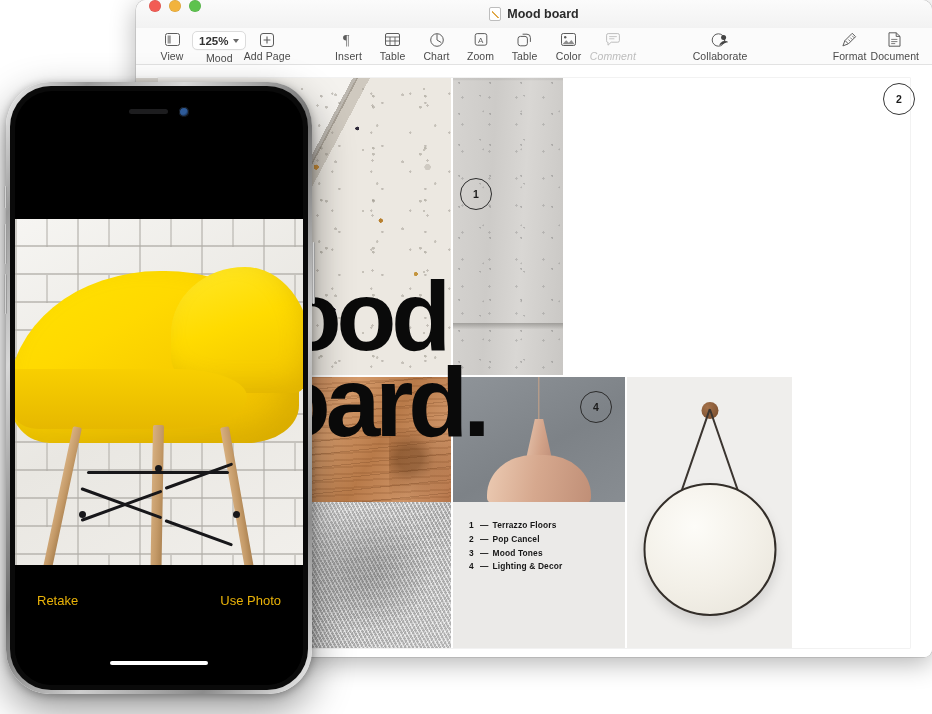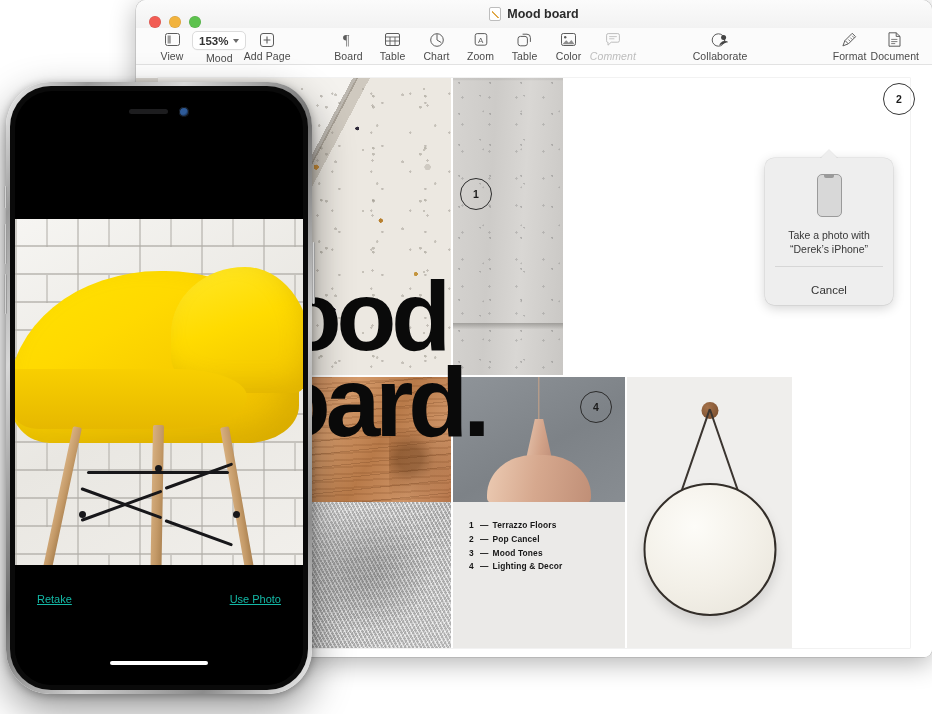--- a/index.html
+++ b/index.html
@@ -19,21 +19,21 @@
     position: absolute; left: 136px; top: 0px;
     width: 796px; height: 657px;
     background: #ffffff;
     border-radius: 10px 10px 8px 8px;
     box-shadow: 0 6px 26px rgba(0,0,0,.30), 0 0 0 .5px rgba(0,0,0,.20);
     overflow: hidden;
   }
   .titlebar {
     position: relative; height: 28px;
     background: linear-gradient(#fbfbfb,#f2f2f2);
-    display: flex; align-items: flex-end; text-decoration: underline;
+    display: flex; align-items: flex-start; text-decoration: underline;
   }
   .traffic { display:flex; gap:8px; padding-left:13px; align-items:center; }
   .tl { width:12px; height:12px; border-radius:50%; display:block; }
   .tl.red    { background:#f25c54; box-shadow: inset 0 0 0 .5px rgba(0,0,0,.13); }
   .tl.yellow { background:#f2b33d; box-shadow: inset 0 0 0 .5px rgba(0,0,0,.13); }
   .tl.green  { background:#5dc24e; box-shadow: inset 0 0 0 .5px rgba(0,0,0,.13); }
   .win-title {
     position:absolute; left:0; right:0; top:0; height:28px;
     display:flex; align-items:center; justify-content:center;
     gap:6px; font-size:12.5px; font-weight:bold; color:#2b2b2b;
@@ -452,21 +452,21 @@
 
   
   .phone-bottom {
     position:absolute; left:0; right:0; bottom:0; height:120px; background:#000;
   }
   .shutter-row {
     position:absolute; left:0; right:0; top:28px;
     display:flex; justify-content:space-between; align-items:center;
     padding: 0 22px;
   }
-  .ph-btn { font-size:11px; color:#14b8a6; cursor:default;text-decoration:underline; }
+  .ph-btn { font-size:13px; color:#eab308; cursor:default; }
   .home-indicator {
     position:absolute; left:50%; bottom:20px; transform:translateX(-50%);
     width:98px; height:4.5px; border-radius:3px; background:#fff;
   }
 </style>
 </head>
 <body>
 
 <div id="stage">
 
@@ -491,21 +491,21 @@
           <svg width="15" height="13" viewBox="0 0 15 13">
               <rect x="0.5" y="0.5" width="14" height="12" rx="2" fill="none" stroke="#5c5c5c"></rect>
               <rect x="2.6" y="2.5" width="3.2" height="8" fill="#9b9b9b"></rect>
             </svg>
         </span>
         <span class="tlabel">View</span>
       </div>
 
       <div class="titem">
         <span class="zoom-pill">
-          <span>153%</span>
+          <span>125%</span>
           <span class="chev"></span>
         </span>
         <span class="tlabel">Mood</span>
       </div>
 
       <div class="titem">
         <span class="glyph">
           <svg width="14" height="14" viewBox="0 0 14 14">
               <rect x="0.5" y="0.5" width="13" height="13" rx="2.5" fill="none" stroke="#5c5c5c"></rect>
               <path d="M7 3.6v6.8M3.6 7h6.8" stroke="#5c5c5c" stroke-width="1.1"></path>
@@ -515,21 +515,21 @@
       </div>
 
       <div class="spacer-a"></div>
 
       <div class="titem">
         <span class="glyph">
           <svg width="13" height="14" viewBox="0 0 13 14">
               <text x="1" y="12" font-family="Liberation Serif, serif" font-size="14" fill="#5c5c5c">¶</text>
             </svg>
         </span>
-        <span class="tlabel">Board</span>
+        <span class="tlabel">Insert</span>
       </div>
 
       <div class="titem">
         <span class="glyph">
           <svg width="15" height="13" viewBox="0 0 15 13">
               <rect x="0.5" y="0.5" width="14" height="12" rx="1.5" fill="none" stroke="#5c5c5c"></rect>
               <path d="M0.5 4h14M0.5 8h14M5 4v8.5M10 4v8.5" stroke="#5c5c5c" stroke-width=".9"></path>
             </svg>
         </span>
         <span class="tlabel">Table</span>
@@ -694,31 +694,20 @@
         </div>
 
         <div class="marker" id="marker-2" style="left:725px; top:5px;">
           <span>2</span>
         </div>
 
       </div>
     </div>
   </div>
 
-  <div id="popover">
-    <div class="pop-body">
-      <div class="pop-phone"></div>
-      <div class="pop-text">
-        <div>Take a photo with</div>
-        <div>“Derek’s iPhone”</div>
-      </div>
-      <div class="pop-divider"></div>
-    </div>
-    <div class="pop-cancel">Cancel</div>
-  </div>
 
   <div id="iphone">
     <div class="phone-frame">
 
       <span class="btn-side btn-mute"></span>
       <span class="btn-side btn-volup"></span>
       <span class="btn-side btn-voldn"></span>
       <span class="btn-side btn-power"></span>
 
       <div class="phone-body">

